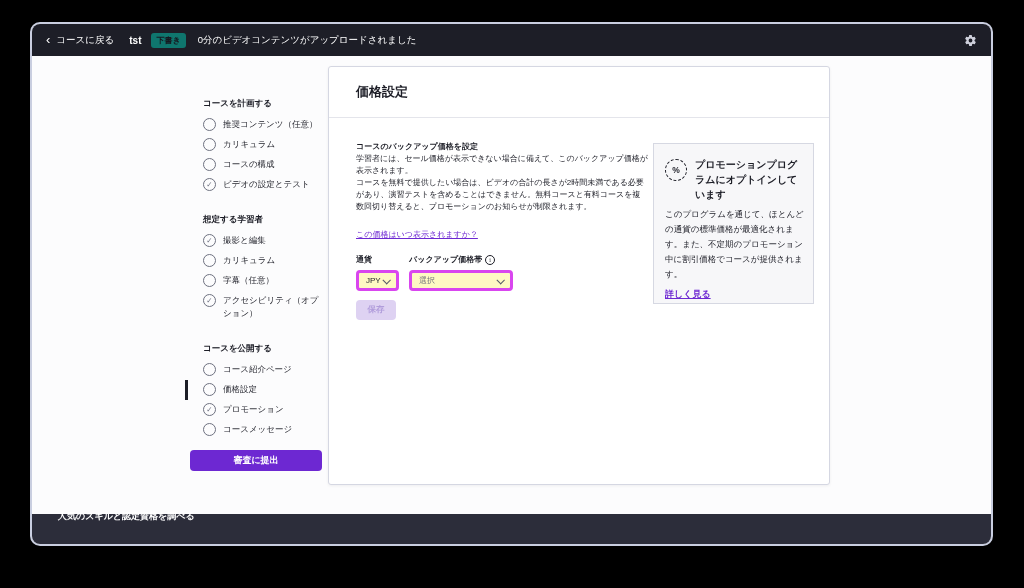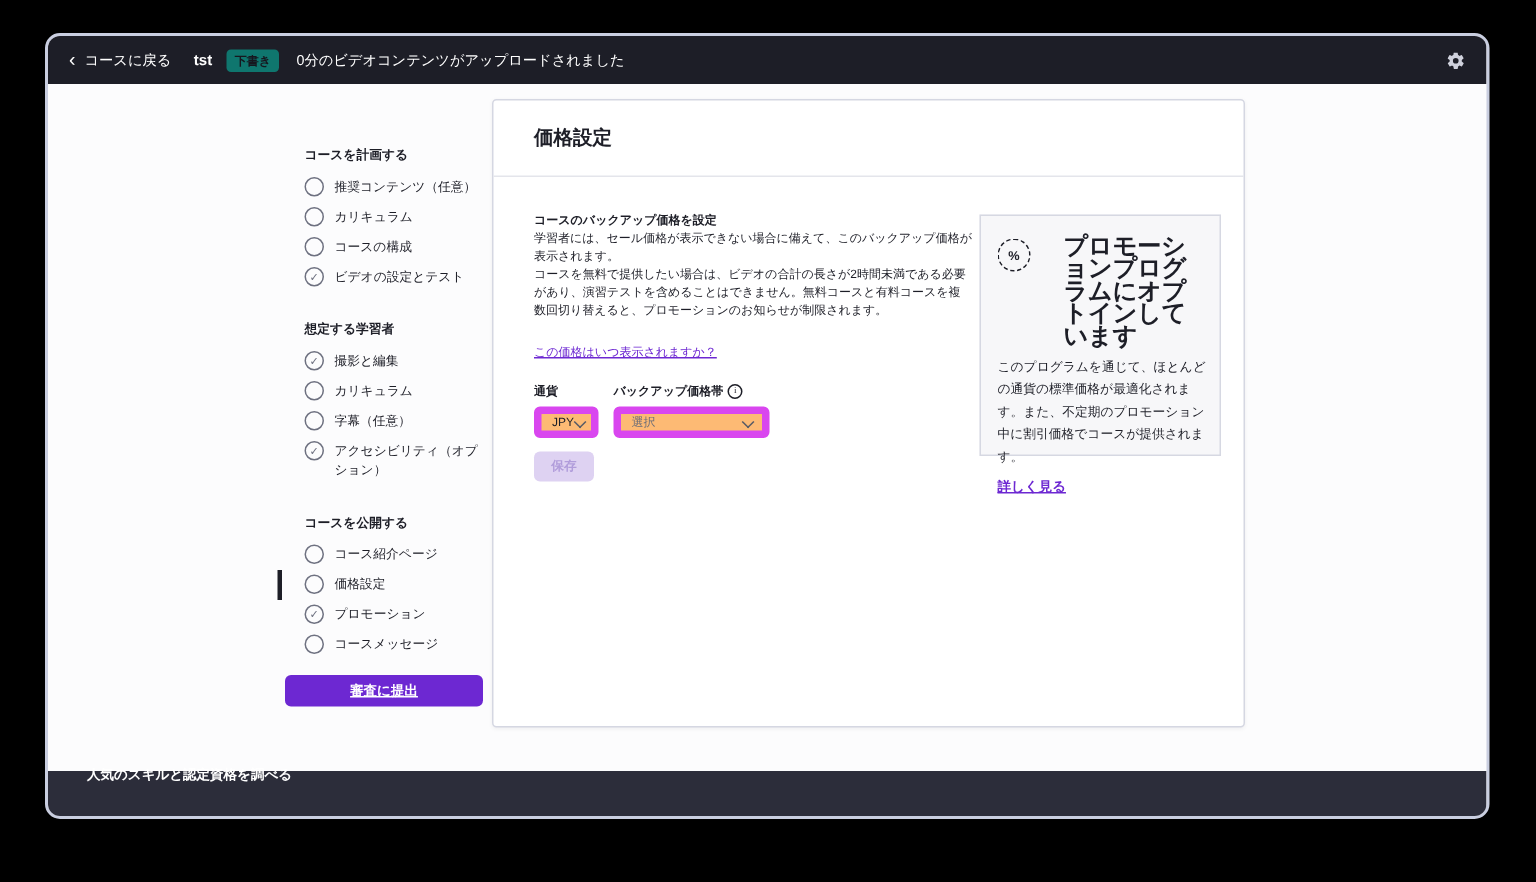--- a/index.html
+++ b/index.html
@@ -20,49 +20,49 @@
   .sidebar{position:absolute;left:171px;top:61px;width:150px;}
   .sidebar h3{margin:0 0 8px 0;font-size:8.5px;line-height:13px;color:#1d1e27;font-weight:bold;}
   .sec{margin-top:22px;}
   .sec.first{margin-top:12px;}
   .item{display:flex;align-items:flex-start;gap:7px;margin-bottom:7px;position:relative;cursor:pointer;}
   .circ{width:13px;height:13px;border:1px solid #6e7180;border-radius:50%;box-sizing:border-box;flex:none;
         display:flex;align-items:center;justify-content:center;font-size:7.5px;line-height:7px;color:#6e7180;background:#fcfcfd;}
   .item .txt{font-size:8.5px;line-height:13px;color:#1d1e27;max-width:96px;word-break:break-all;}
   .item.current::before{content:"";position:absolute;left:-18px;top:-3px;width:3px;height:20px;background:#1d1e27;}
   .submit-btn{display:block;margin:14px 0 0 -13px;width:132px;height:21px;background:#6d28d2;color:#fff;
-        font-size:9px;font-weight:bold;border:none;border-radius:4px;cursor:pointer;font-family:inherit;text-decoration:underline;}
+        font-size:9px;font-weight:bold;border:none;border-radius:4px;cursor:pointer;font-family:inherit;}
   
   .card{position:absolute;left:296px;top:42px;width:502px;height:419px;background:#fff;
         border:1px solid #d5d7e2;border-radius:3px;box-sizing:border-box;box-shadow:0 1px 3px rgba(20,23,28,.06);}
   .card-head{height:51px;display:flex;align-items:center;padding-left:27px;border-bottom:1px solid #e4e5eb;box-sizing:border-box;}
   .card-head h1{margin:0;font-size:13px;color:#1d1e27;font-weight:bold;}
   .card-body{position:relative;padding:23px 0 0 27px;}
   .col{width:292px;font-size:8px;line-height:12px;color:#1d1e27;word-break:break-all;}
   .col .b{font-weight:bold;}
   .help-link{display:inline-block;margin-top:16px;font-size:8px;color:#6d28d2;text-decoration:underline;cursor:pointer;}
   .form-row{display:flex;gap:10px;margin-top:13px;}
   .field label{display:flex;align-items:flex-end;gap:3px;font-size:8px;font-weight:bold;color:#1d1e27;margin-bottom:5px;}
-  .select{height:21px;border:5px solid #d946ef;border-radius:4px;background:#fdba74;display:flex;align-items:center;
+  .select{height:21px;border:3px solid #d946ef;border-radius:4px;background:#fef9c3;display:flex;align-items:center;
           justify-content:space-between;padding:0 7px;box-sizing:border-box;font-size:8px;color:#1d1e27;cursor:pointer;}
   .select.w-cur{width:43px;}
   .select.w-tier{width:104px;}
   .select .ph{color:#6a6c78;}
   .caret{width:5px;height:5px;border-right:1px solid #555a66;border-bottom:1px solid #555a66;transform:rotate(45deg) translateY(-1px);flex:none;}
   .info{width:8px;height:8px;border:1px solid #1d1e27;border-radius:50%;font-size:6px;line-height:8px;text-align:center;
         font-weight:normal;color:#1d1e27;font-family:"Liberation Serif",serif;}
   .save-btn{margin-top:9px;width:40px;height:20px;background:#ded2f2;color:#b19ddb;border:none;border-radius:4px;
         font-size:8.5px;font-weight:bold;font-family:inherit;}
   
   .panel{position:absolute;left:324px;top:76px;width:161px;height:161px;background:#f7f7f9;border:1px solid #d6d8e2;
          box-sizing:border-box;padding:13px 8px 0 11px;}
   .panel-head{display:flex;gap:8px;}
   .seal{width:22px;height:22px;border:1.6px dashed #1d1e27;border-radius:50%;box-sizing:border-box;flex:none;margin-top:2px;
         display:flex;align-items:center;justify-content:center;font-size:8.5px;font-weight:bold;color:#1d1e27;}
-  .panel-title{font-size:16px;line-height:15px;font-weight:bold;color:#1d1e27;width:112px;word-break:break-all;margin-left:14px;}
+  .panel-title{font-size:10px;line-height:15px;font-weight:bold;color:#1d1e27;width:112px;word-break:break-all;}
   .panel-body{margin-top:5px;font-size:8.5px;line-height:15px;color:#1d1e27;width:140px;word-break:break-all;}
   .panel-link{display:inline-block;margin-top:6px;font-size:9px;font-weight:bold;color:#6d28d2;text-decoration:underline;cursor:pointer;}
   
   .footbar{position:absolute;left:0;right:0;bottom:0;height:30px;background:#2c2d3a;display:flex;align-items:flex-end;
            padding:0 0 21px 26px;box-sizing:border-box;}
   .footbar .flink{color:#fff;font-size:9px;font-weight:bold;cursor:pointer;}
 </style>
 </head>
 <body>
 

